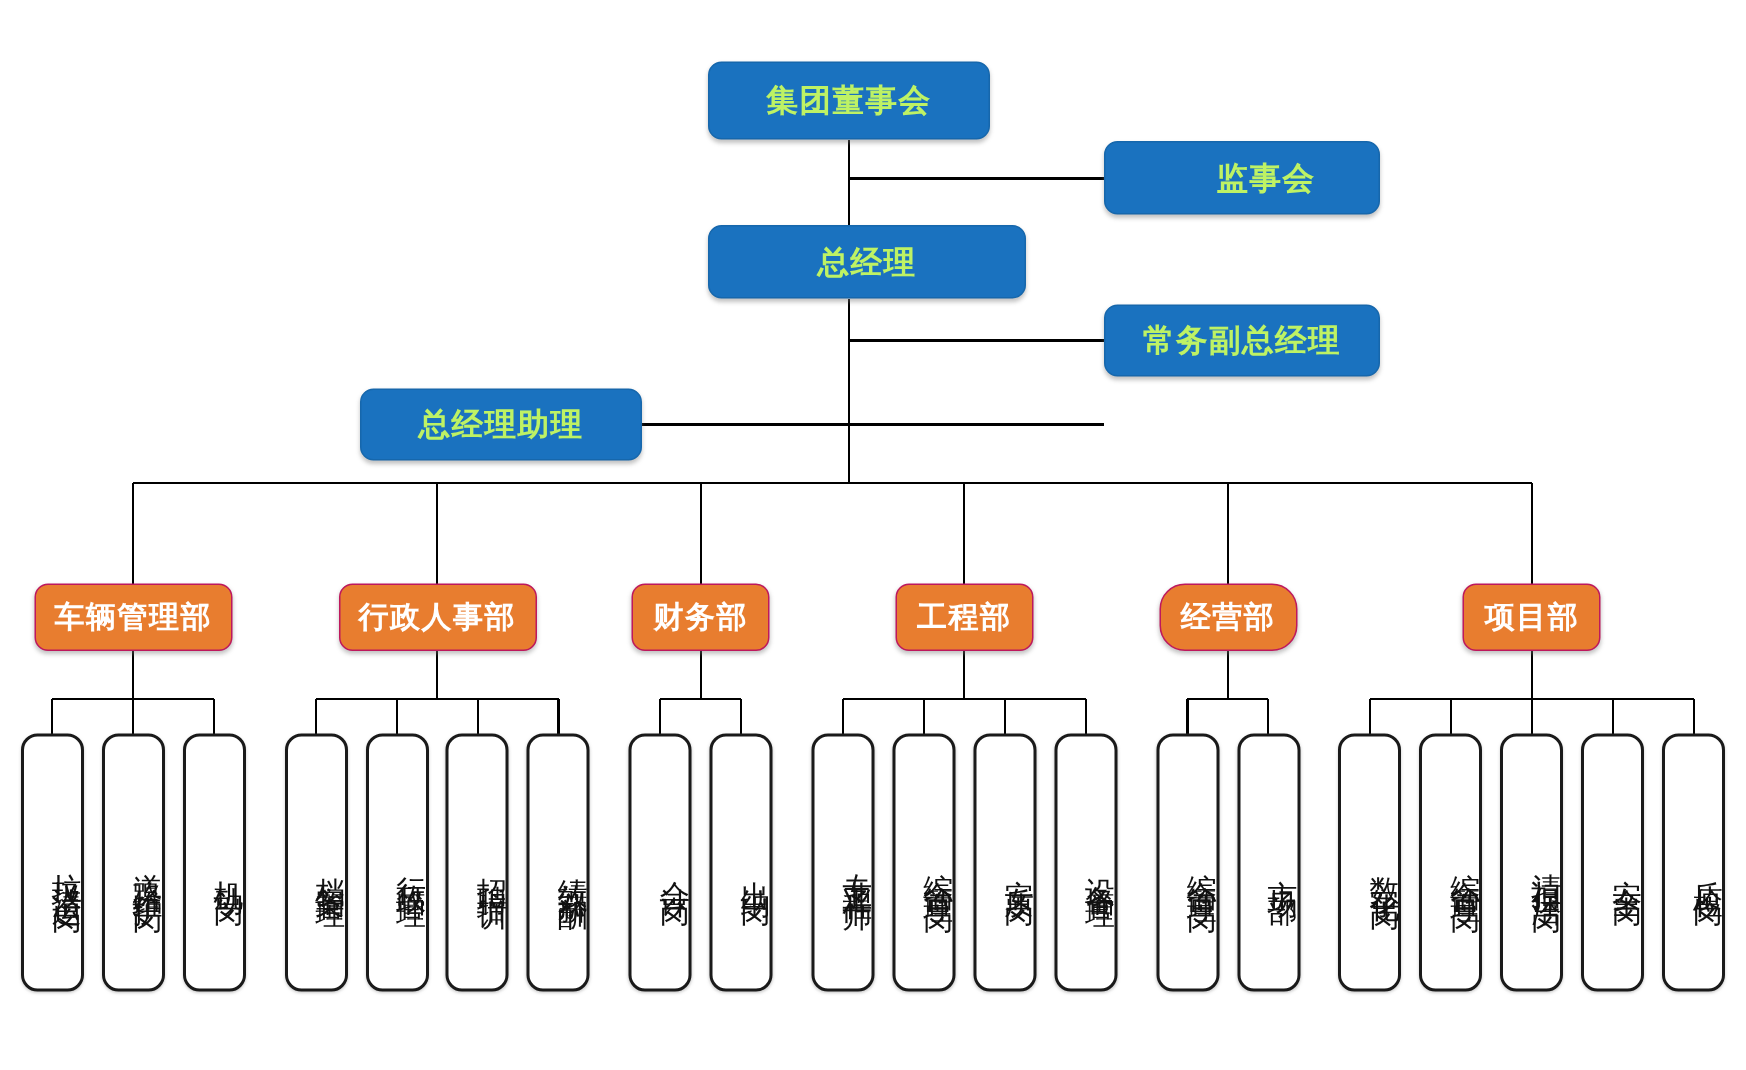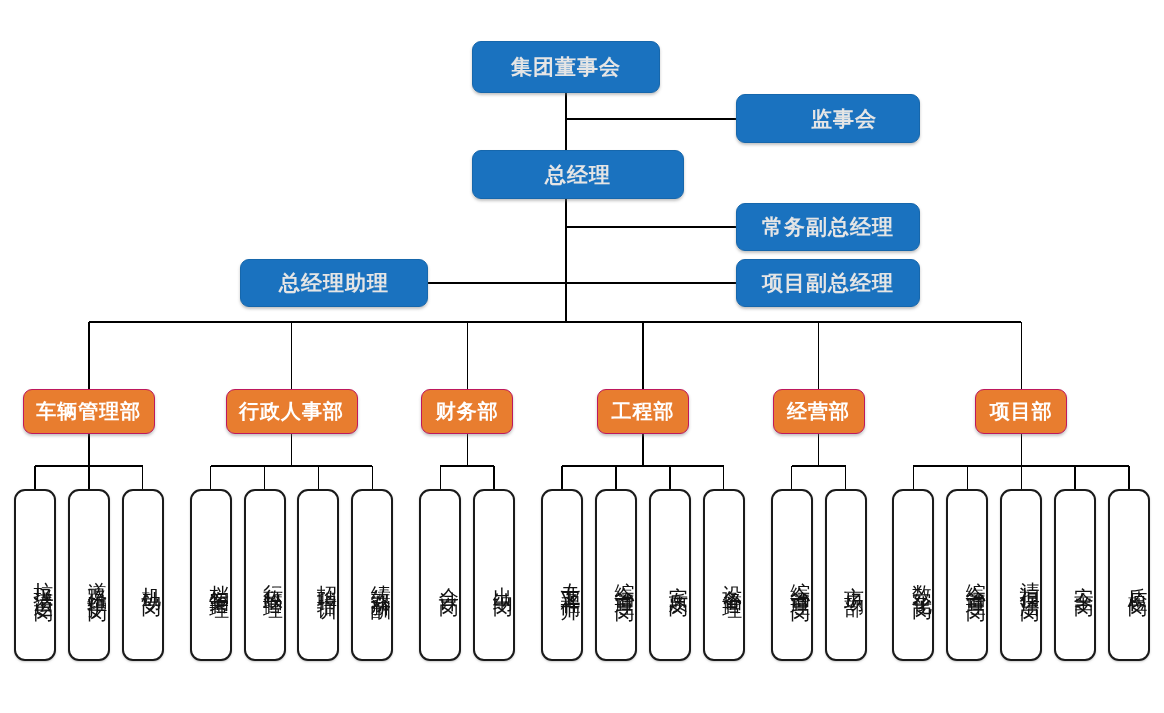--- a/index.html
+++ b/index.html
@@ -27,21 +27,21 @@
     display:flex;
     align-items:center;
     justify-content:center;
     text-align:center;
   }
   
   .node.blue{
     background:#1A72BF;
     border:1px solid #1667AC;
     border-radius:9px;
-    color:#e5e5e5;
+    color:#bef264;
     font-size:21px;
     font-weight:700;
     letter-spacing:1px;
     box-shadow:0 2px 3px rgba(120,120,120,0.45);
   }
   
   .node.orange{
     background:#E87D2F;
     border:1px solid #be185d;
     border-radius:9px;
@@ -130,23 +130,20 @@
   </div>
 
   <div class="node blue" style="left:472px; top:150px; width:212px; height:49px;">
     <span>总经理</span>
   </div>
 
   <div class="node blue" style="left:736px; top:203px; width:184px; height:48px;">
     <span>常务副总经理</span>
   </div>
 
-  <div class="node blue" style="left:736px; top:259px; width:184px; height:48px;">
-    <span>项目副总经理</span>
-  </div>
 
   <div class="node blue" style="left:240px; top:259px; width:188px; height:48px;">
     <span>总经理助理</span>
   </div>
 
   <div id="dept-layer">
       <div class="node leaf" style="left: 13.95px; top: 489px; width: 42px; height: 172px;">
         <span>垃圾清运岗</span>
       </div>
       <div class="node leaf" style="left: 67.85px; top: 489px; width: 42px; height: 172px;">
@@ -196,21 +193,21 @@
       </div>
       <div class="node orange" style="left: 596.9px; top: 389px; width: 92px; height: 45px;">
         <span>工程部</span>
       </div>
       <div class="node leaf" style="left: 770.65px; top: 489px; width: 42px; height: 172px;">
         <span>综合管理岗</span>
       </div>
       <div class="node leaf" style="left: 824.55px; top: 489px; width: 42px; height: 172px;">
         <span>市场部</span>
       </div>
-      <div class="node orange" style="left: 772.6px; top: 389px; width: 92px; height: 45px;">
+      <div class="node orange" style="left: 772.6px; top: 389px; width: 92px; height: 45px; border-radius: 17px;">
         <span>经营部</span>
       </div>
       <div class="node leaf" style="left: 892.45px; top: 489px; width: 42px; height: 172px;">
         <span>数字化岗</span>
       </div>
       <div class="node leaf" style="left: 946.35px; top: 489px; width: 42px; height: 172px;">
         <span>综合管理岗</span>
       </div>
       <div class="node leaf" style="left: 1000.25px; top: 489px; width: 42px; height: 172px;">
         <span>清扫保洁岗</span>

